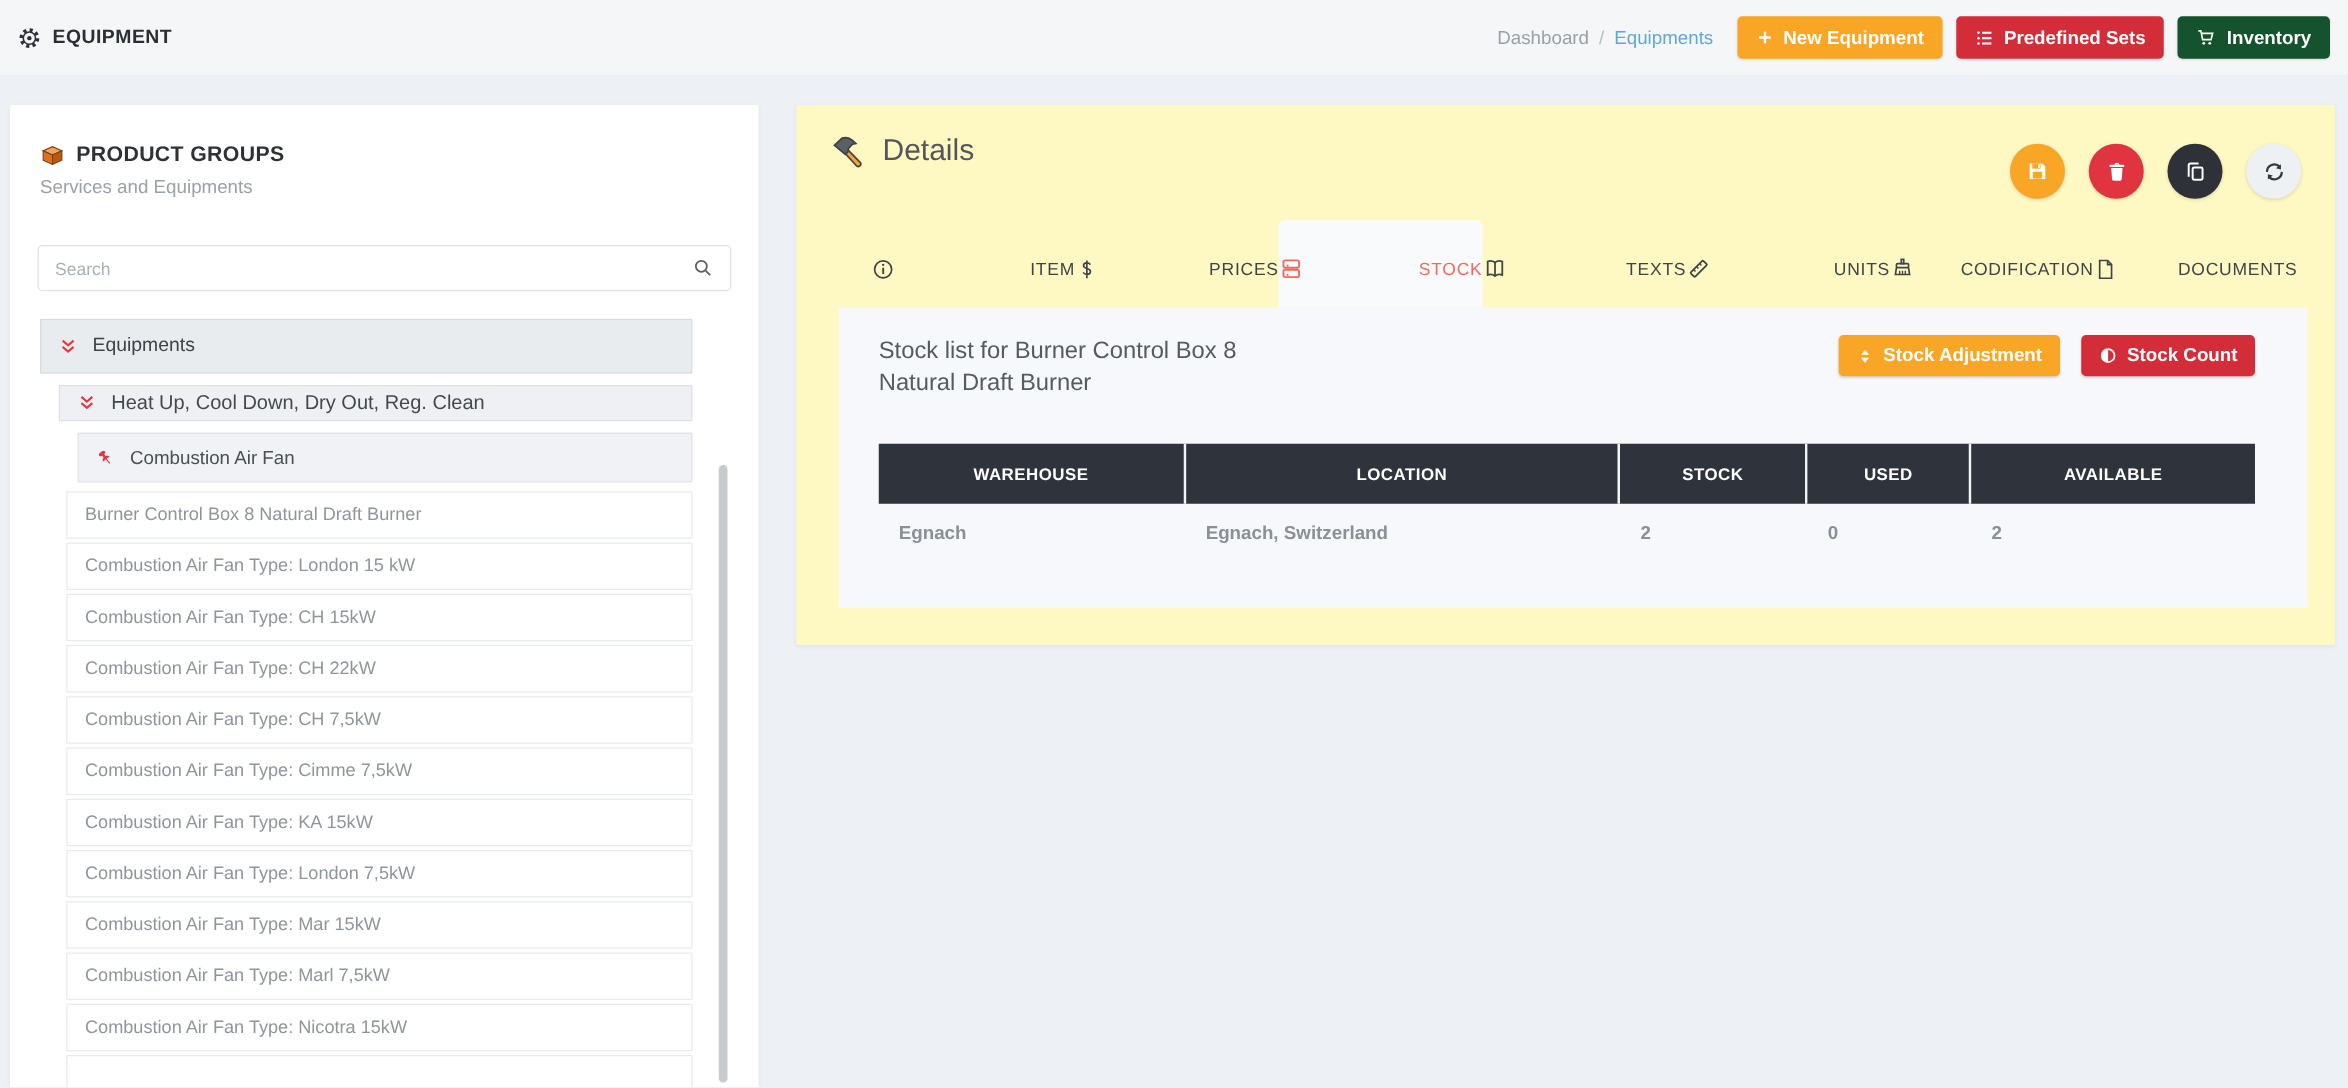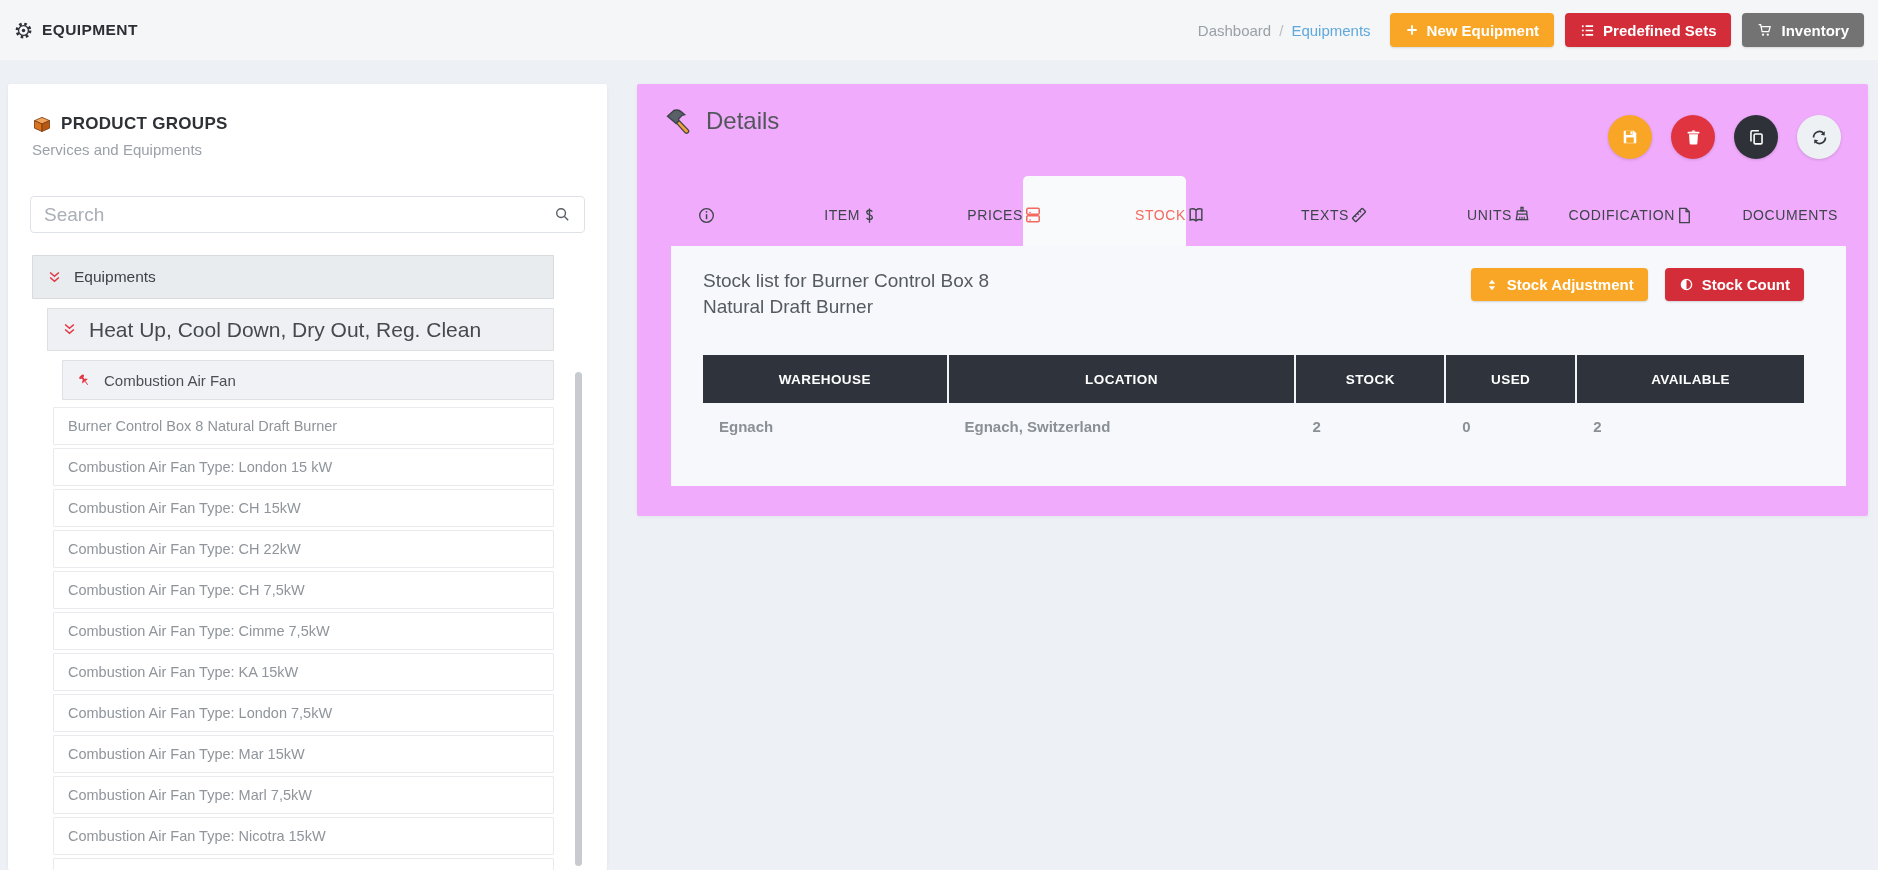--- a/index.html
+++ b/index.html
@@ -14,49 +14,49 @@
   .topbar-right { margin-left:auto; display:flex; align-items:center; gap:11px; }
   .breadcrumb { display:flex; align-items:center; gap:8px; font-size:15px; margin-right:8px; }
   .bc-muted { color:#9aa0a7; }
   .bc-sep { color:#b6bcc2; }
   .bc-link { color:#5fa8dc; }
   .tb-btn { height:34px; display:flex; align-items:center; gap:8px; padding:0 15px;
             border-radius:4px; color:#fff; font-size:15px; font-weight:bold; cursor:pointer;
             box-shadow:0 1px 2px rgba(0,0,0,.12);justify-content:space-between; }
   .tb-orange { background:#f9a626; }
   .tb-red    { background:#d32d3a; }
-  .tb-dark   { background:#737373; }
+  .tb-dark   { background:#14532d; }
 
   
   .sidebar { position:absolute; left:8px; top:84px; width:599px; height:786px;
              background:#fff; border-radius:2px; box-shadow:0 1px 4px rgba(0,0,0,.05); overflow:hidden; }
   .sb-head { padding:30px 24px 0 24px; }
   .sb-title-row { display:flex; align-items:center; gap:9px;text-align:right; }
   .sb-title { font-size:17px; font-weight:bold; color:#2e3237; letter-spacing:.3px; }
   .sb-sub { margin-top:7px; font-size:15px; color:#9ba1a8; }
   .sb-search { position:absolute; left:22px; top:112px; width:555px; height:37px;
                border:1px solid #dee2e7; border-radius:4px; background:#fff;
                display:flex; align-items:center; padding:0 13px; }
-  .sb-search input { flex:1; border:none; outline:none; font-size:19px; color:#3c4045;
+  .sb-search input { flex:1; border:none; outline:none; font-size:14px; color:#3c4045;
                      font-family:inherit; background:transparent; }
   .sb-search input::placeholder { color:#a9afb6; }
   .tree { position:absolute; left:0; top:171px; width:599px; }
   .trow { display:flex; align-items:center; gap:12px; border:1px solid rgba(0,0,0,.07);
           border-radius:1px; padding:0 14px; cursor:pointer; }
   .row-g1 { margin:0 53px 9px 24px; height:44px; background:#e9ecef; font-size:15.5px; color:#3e4348; }
-  .row-g2 { margin:0 53px 9px 39px; height:43px; background:#eef0f3; font-size:21px; color:#45494e; }
+  .row-g2 { margin:0 53px 9px 39px; height:29px; background:#eef0f3; font-size:16px; color:#45494e; }
   .row-pin { margin:0 53px 7px 54px; height:40px; background:#f1f2f5; font-size:15px; color:#4a4f55; }
   .leaf { margin:0 53px 3px 45px; height:38px; background:#fff; border:1px solid #e8eaed;
           font-size:14.5px; color:#8f959b; padding:0 14px; }
   .sb-scrollthumb { position:absolute; left:567px; top:288px; width:7px; height:494px;
                     background:#c7cbd0; border-radius:4px; cursor:pointer; }
 
   
   .card { position:absolute; left:637px; top:84px; width:1231px; height:432px;
-          background:#f0abfc; border-radius:2px; box-shadow:0 1px 4px rgba(0,0,0,.05); }
+          background:#fef9c3; border-radius:2px; box-shadow:0 1px 4px rgba(0,0,0,.05); }
   .card-head { position:absolute; left:26px; top:22px; display:flex; align-items:center; gap:13px; }
   .card-title { font-size:24px; color:#53575c; }
   .circles { position:absolute; right:27px; top:31px; display:flex; gap:19px; }
   .circle { width:44px; height:44px; border-radius:50%; display:flex; align-items:center;
             justify-content:center; cursor:pointer; box-shadow:0 1px 3px rgba(0,0,0,.15); }
   .c-orange { background:#f9a626; }
   .c-red { background:#e03540; }
   .c-dark { background:#2e3238; }
   .c-light { background:#eef1f4; }
 

